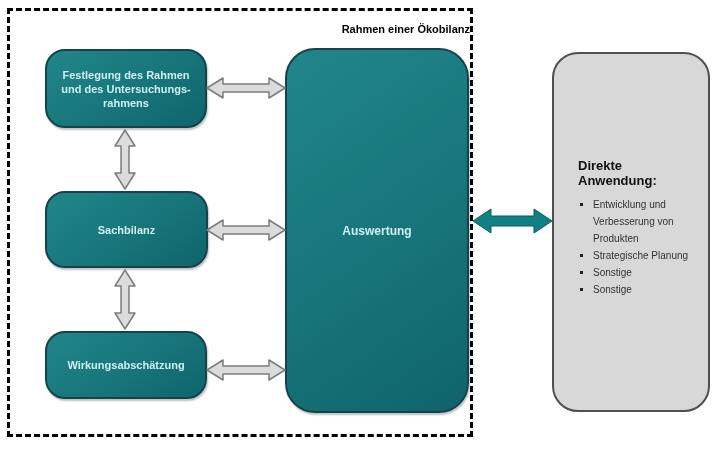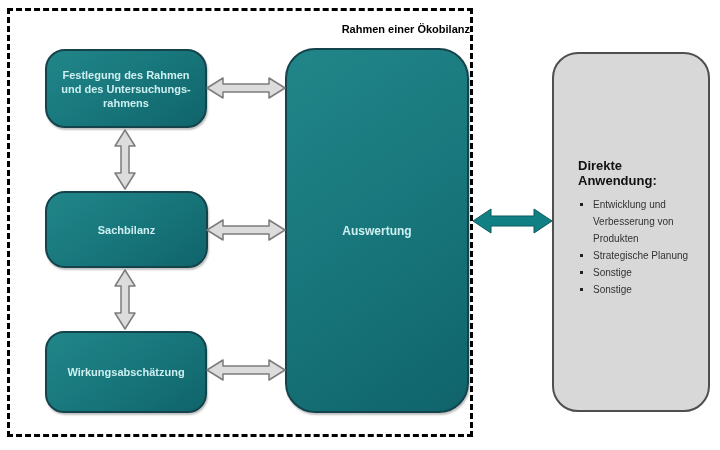--- a/index.html
+++ b/index.html
@@ -22,21 +22,21 @@
     position:absolute; box-sizing:border-box;
     background:linear-gradient(145deg, #218689 0%, #17757a 55%, #0f646a 100%);
     border:2px solid #14434c; border-radius:20px;
     color:#cdeff1; font-weight:bold; font-size:11px; line-height:14px;
     display:flex; align-items:center; justify-content:center;
     text-align:center; white-space:pre-line;
     box-shadow:1px 2px 2px rgba(0,0,0,0.25);
   }
   .stage-goal    { left:45px;  top:49px;  width:162px; height:79px; }
   .stage-inv     { left:45px;  top:191px; width:163px; height:77px; }
-  .stage-impact  { left:45px;  top:331px; width:162px; height:82px;border-radius:19px; }
+  .stage-impact  { left:45px;  top:331px; width:162px; height:68px; }
   .stage-interp  { left:285px; top:48px;  width:184px; height:365px; border-radius:30px; font-size:12px; }
   
   .app-panel {
     position:absolute; left:552px; top:52px; width:158px; height:360px;
     box-sizing:border-box; background:#d8d8d8; border:2px solid #4f4f4f;
     border-radius:26px; padding:100px 10px 0 24px;
   }
   .app-heading { font-size:13px; font-weight:bold; color:#111111; margin:4px 0 8px 0; }
   .app-list { list-style:none; margin:0; padding:0; }
   .app-list li {

